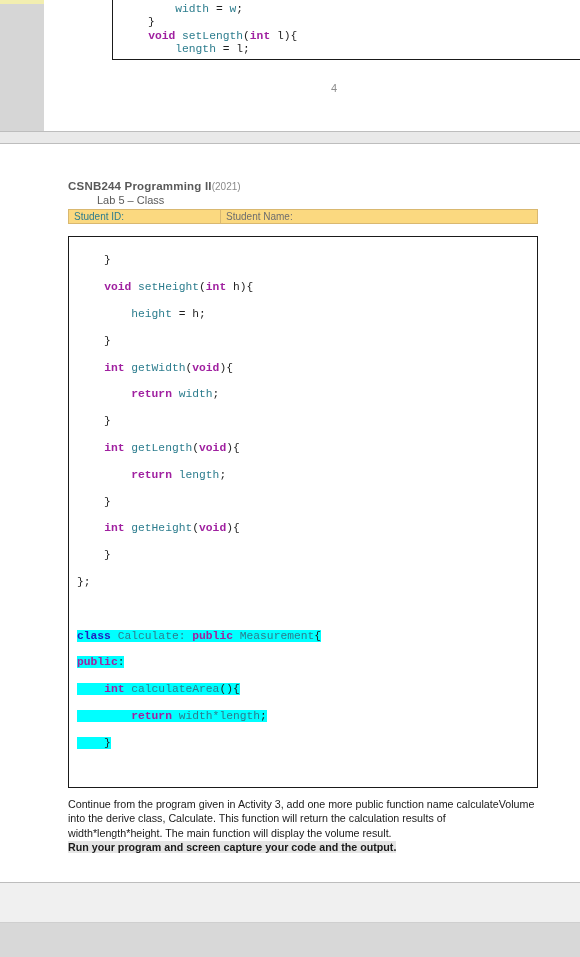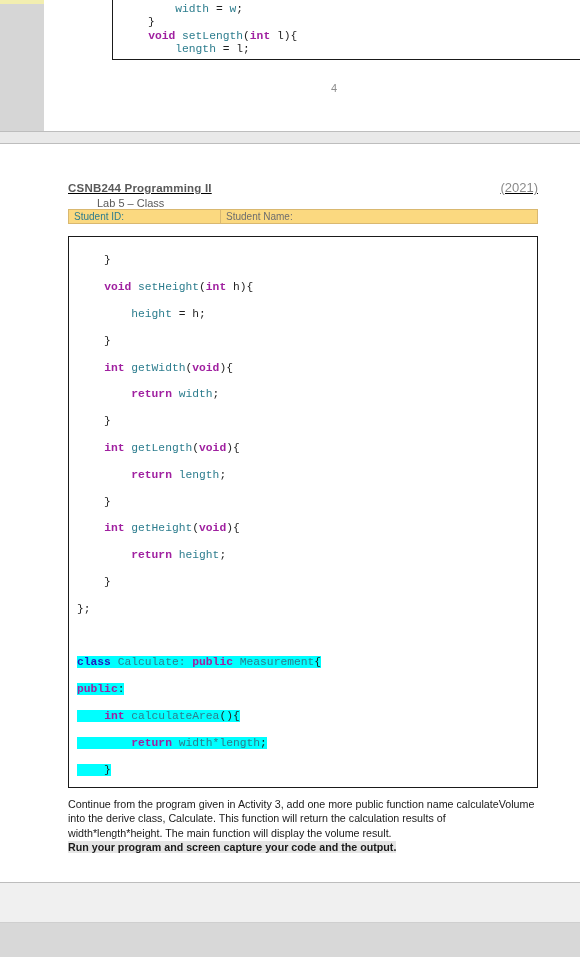--- a/index.html
+++ b/index.html
@@ -75,32 +75,30 @@
   }
 
   
   .doc-header {
     position: absolute;
     left: 68px; top: 36px;
     width: 470px;
   }
   .hdr-row1 {
     display: flex;
-    justify-content: space-between;
     align-items: baseline;
-    text-decoration: underline;
   }
   .hdr-course {
     font-size: 11.5px;
     font-weight: bold;
     color: #595959;
     letter-spacing: 0.2px;
   }
   .hdr-year {
-    font-size: 13px;
+    font-size: 10px;
     color: #8a8a8a;
   }
   .hdr-lab {
     font-size: 11px;
     color: #595959;
     margin-top: 2px;
     padding-left: 29px;
   }
 
   .student-table {
@@ -204,21 +202,20 @@
 <div class="code-line"><span class="plain">    </span><span class="kw">void</span><span class="plain"> </span><span class="id">setHeight</span><span class="plain">(</span><span class="kw">int</span><span class="plain"> h){</span></div>
 <div class="code-line"><span class="var">        height</span><span class="plain"> = h;</span></div>
 <div class="code-line"><span class="plain">    }</span></div>
 <div class="code-line"><span class="plain">    </span><span class="kw">int</span><span class="plain"> </span><span class="id">getWidth</span><span class="plain">(</span><span class="kw">void</span><span class="plain">){</span></div>
 <div class="code-line"><span class="plain">        </span><span class="kw">return</span><span class="plain"> </span><span class="var">width</span><span class="plain">;</span></div>
 <div class="code-line"><span class="plain">    }</span></div>
 <div class="code-line"><span class="plain">    </span><span class="kw">int</span><span class="plain"> </span><span class="id">getLength</span><span class="plain">(</span><span class="kw">void</span><span class="plain">){</span></div>
 <div class="code-line"><span class="plain">        </span><span class="kw">return</span><span class="plain"> </span><span class="var">length</span><span class="plain">;</span></div>
 <div class="code-line"><span class="plain">    }</span></div>
 <div class="code-line"><span class="plain">    </span><span class="kw">int</span><span class="plain"> </span><span class="id">getHeight</span><span class="plain">(</span><span class="kw">void</span><span class="plain">){</span></div>
-<div class="code-line"><span class="plain">        </span><span class="kw">return</span><span class="plain"> </span><span class="var">height</span><span class="plain">;</span></div>
 <div class="code-line"><span class="plain">    }</span></div>
 <div class="code-line"><span class="plain">};</span></div>
 <div class="code-line"><span class="plain"> </span></div>
 <div class="code-line"><span class="hl-cyan"><span class="blue-kw">class</span><span class="id"> Calculate: </span><span class="kw">public</span><span class="id"> Measurement</span><span class="plain">{</span></span></div>
 <div class="code-line"><span class="hl-cyan"><span class="kw">public</span><span class="plain">:</span></span></div>
 <div class="code-line"><span class="hl-cyan"><span class="plain">    </span><span class="kw">int</span><span class="plain"> </span><span class="id">calculateArea</span><span class="plain">(){</span></span></div>
 <div class="code-line"><span class="hl-cyan"><span class="plain">        </span><span class="kw">return</span><span class="plain"> </span><span class="var">width*length</span><span class="plain">;</span></span></div>
 <div class="code-line"><span class="hl-cyan"><span class="plain">    }</span></span></div>
 
 

